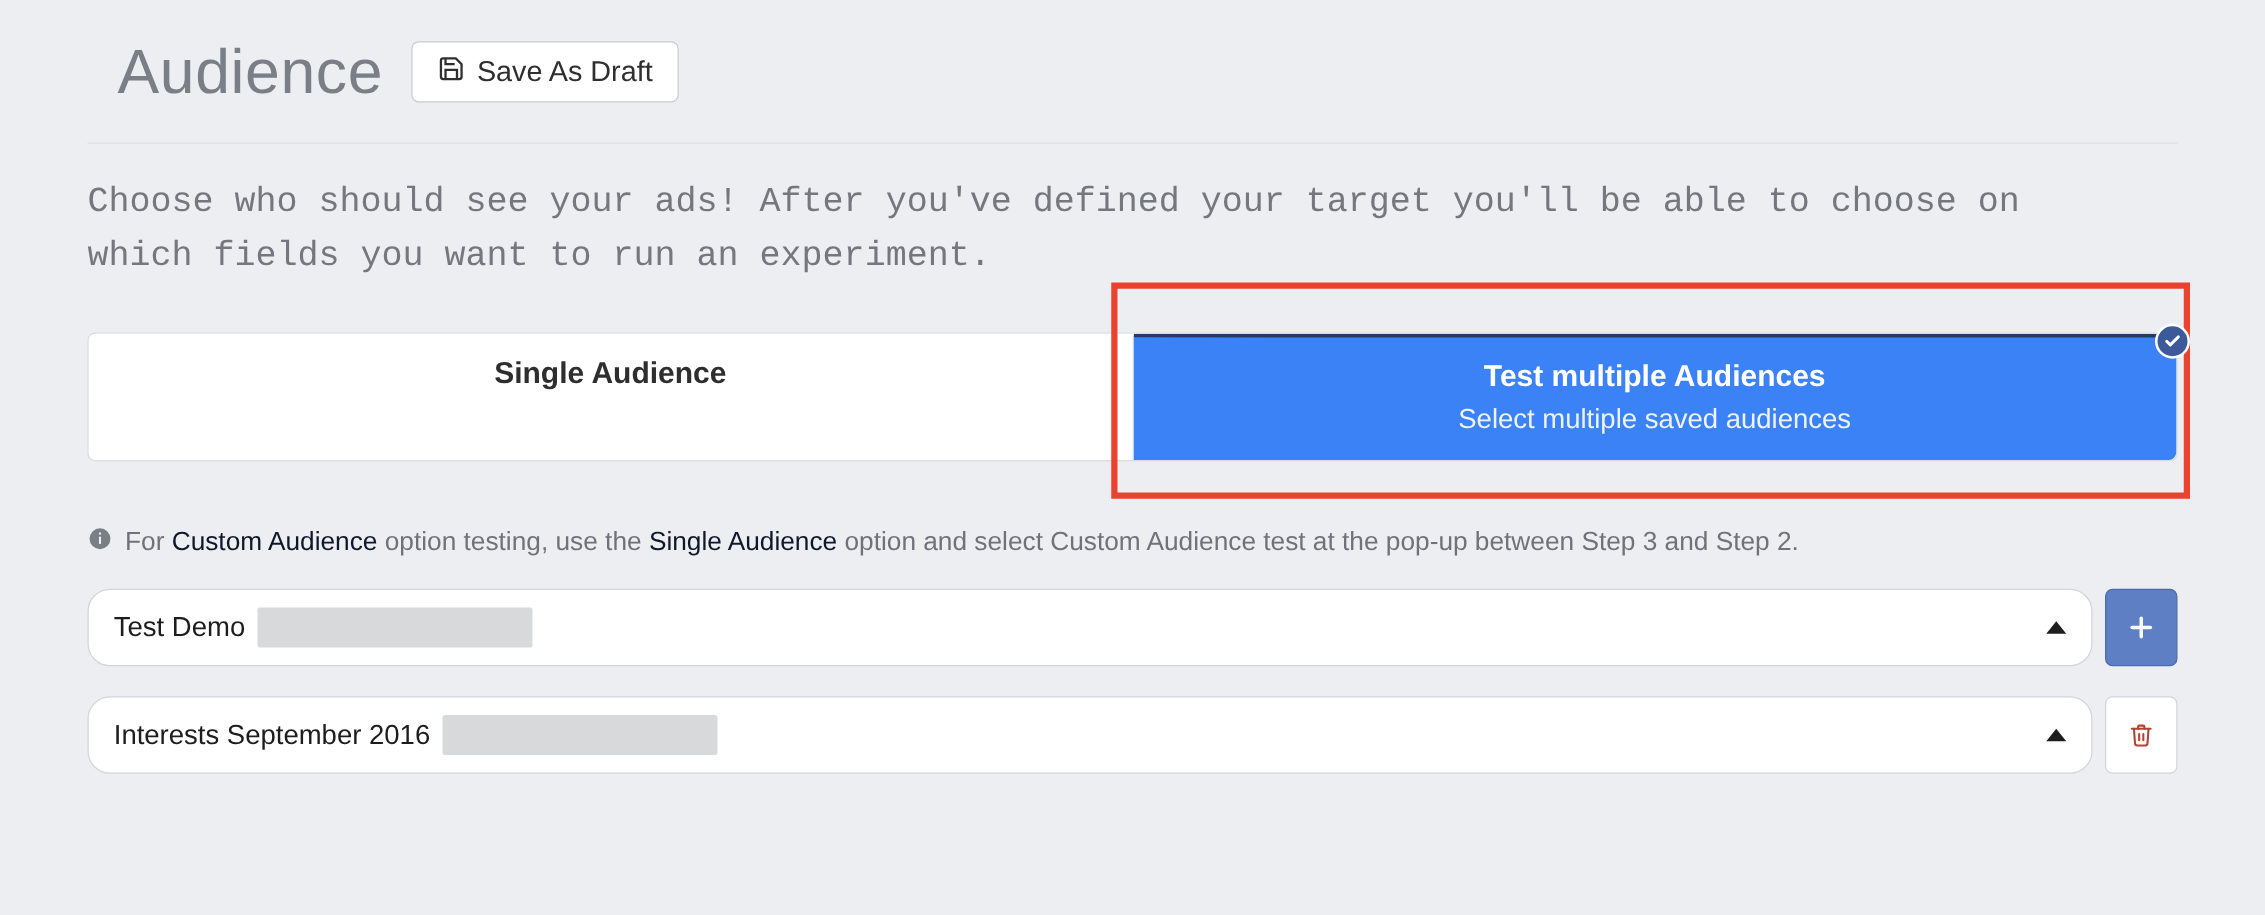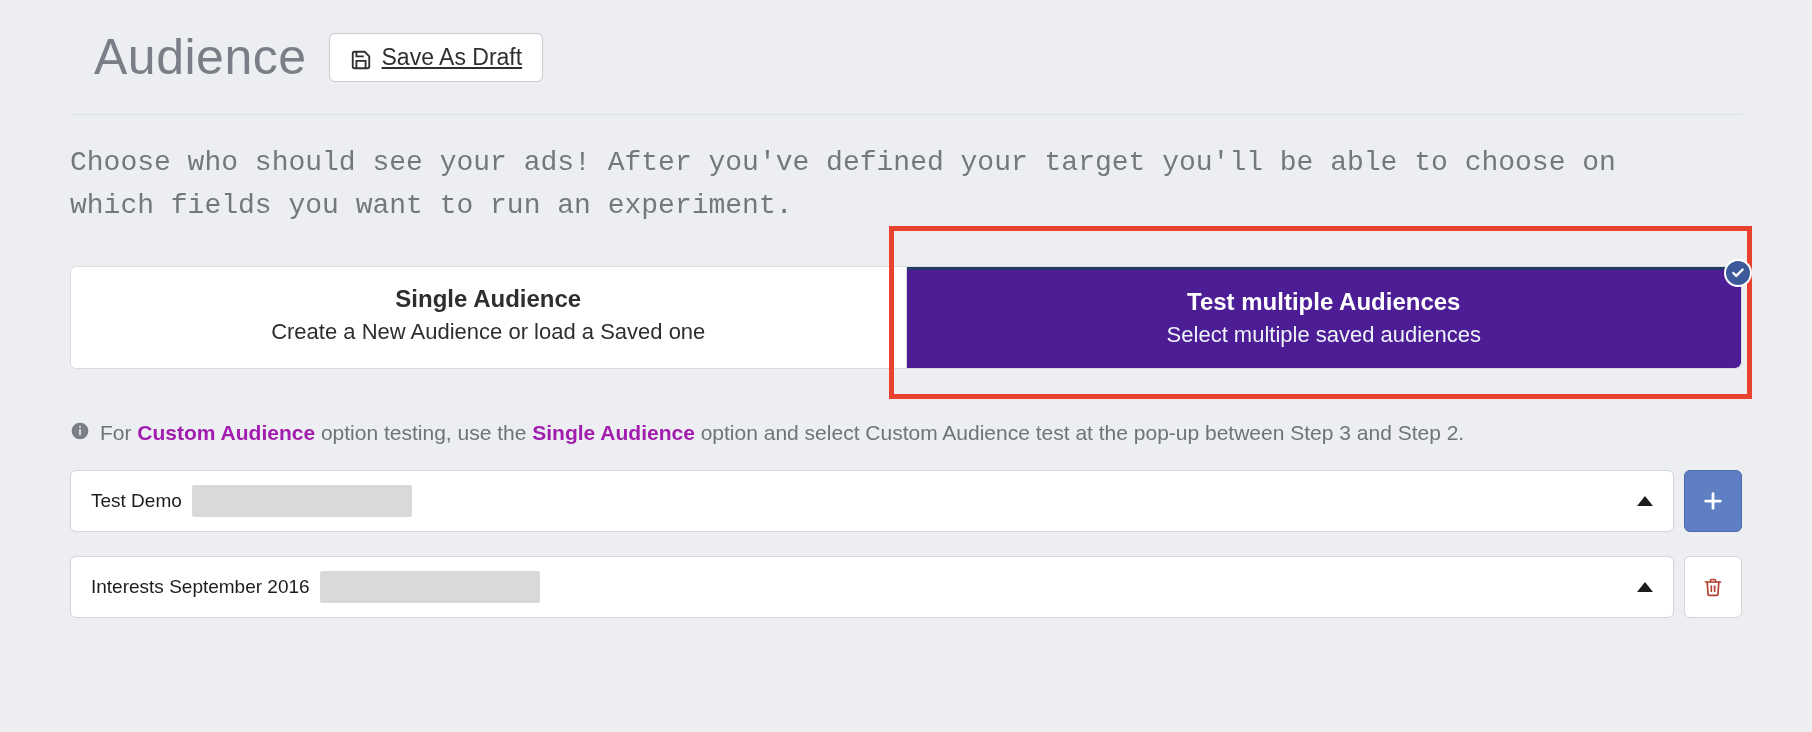--- a/index.html
+++ b/index.html
@@ -21,30 +21,29 @@
     }
     .page-title {
       font-size: 50px;
       font-weight: 400;
       color: #7a7f87;
       letter-spacing: 0.5px;
       margin-left: 24px;
     }
     .save-draft-btn {
       display: inline-flex;
-      align-items: flex-end;
+      align-items: flex-start;
       gap: 10px;
       background: #ffffff;
       border: 1px solid #c9ccd1;
       border-radius: 6px;
       padding: 10px 20px;
       font-size: 23px;
       color: #2f2f2f;
       cursor: pointer;
-      text-decoration: underline;
     }
     .save-icon svg { display: block; }
     .intro-text {
       margin-top: 26px;
       font-size: 28px;
       color: #74787e;
       line-height: 1.55;
       max-width: 1550px;
       font-family: Liberation Mono, monospace;
     }
@@ -78,21 +77,21 @@
       font-size: 24px;
       font-weight: 700;
       color: #2e2e2e;
       margin-bottom: 6px;
     }
     .toggle-sub {
       font-size: 22px;
       color: #2e2e2e;
     }
     .toggle-btn.right {
-      background: #4c1d95;
+      background: #3b82f6;
       color: #fff;
       border-top-right-radius: 6px;
       border-bottom-right-radius: 6px;
       border-top: 3px solid #243a66;
     }
     .toggle-btn.right .toggle-title { color: #fff; }
     .toggle-btn.right .toggle-sub { color: #eef2f9; }
     .highlight-box {
       position: absolute;
       border: 5px solid #e9432f;
@@ -120,36 +119,36 @@
     }
     .helper-row {
       display: flex;
       align-items: center;
       gap: 10px;
       margin-top: 52px;
       font-size: 21px;
       color: #6f7379;
     }
     .helper-row .info-icon { color: #7a7e85; flex-shrink: 0; }
-    .helper-row strong { color: #a21caf; font-weight: 700; }
+    .helper-row strong { color: #0f172a; font-weight: 400; }
     .audience-row {
       display: flex;
       align-items: stretch;
       gap: 10px;
       margin-top: 24px;
     }
     .audience-select {
       flex: 1;
       background: #fff;
       border: 1px solid #d2d5da;
-      border-radius: 6px;
+      border-radius: 18px;
       display: flex;
       align-items: center;
       padding: 14px 20px;
-      font-size: 19px;
+      font-size: 22px;
       color: #1d1d1d;
       cursor: pointer;
       position: relative;
     }
     .audience-name { display: inline-flex; align-items: center; gap: 10px; }
     .redacted {
       display: inline-block;
       background: #d8d9db;
       border-radius: 2px;
     }
@@ -198,21 +197,20 @@
       <span>Save As Draft</span>
     </button>
   </div>
 
   <p class="intro-text">Choose who should see your ads! After you've defined your target you'll be able to choose on which fields you want to run an experiment.</p>
 
   <div class="toggle-wrap">
     <div class="toggle-group">
       <div class="toggle-btn left">
         <div class="toggle-title">Single Audience</div>
-        <div class="toggle-sub">Create a New Audience or load a Saved one</div>
       </div>
       <div class="toggle-btn right">
         <span class="check-badge">
           <svg width="14" height="14" viewBox="0 0 24 24" fill="none" stroke="#fff" stroke-width="4" stroke-linecap="round" stroke-linejoin="round">
               <polyline points="20 6 9 17 4 12"></polyline>
             </svg>
         </span>
         <div class="toggle-title">Test multiple Audiences</div>
         <div class="toggle-sub">Select multiple saved audiences</div>
       </div>

